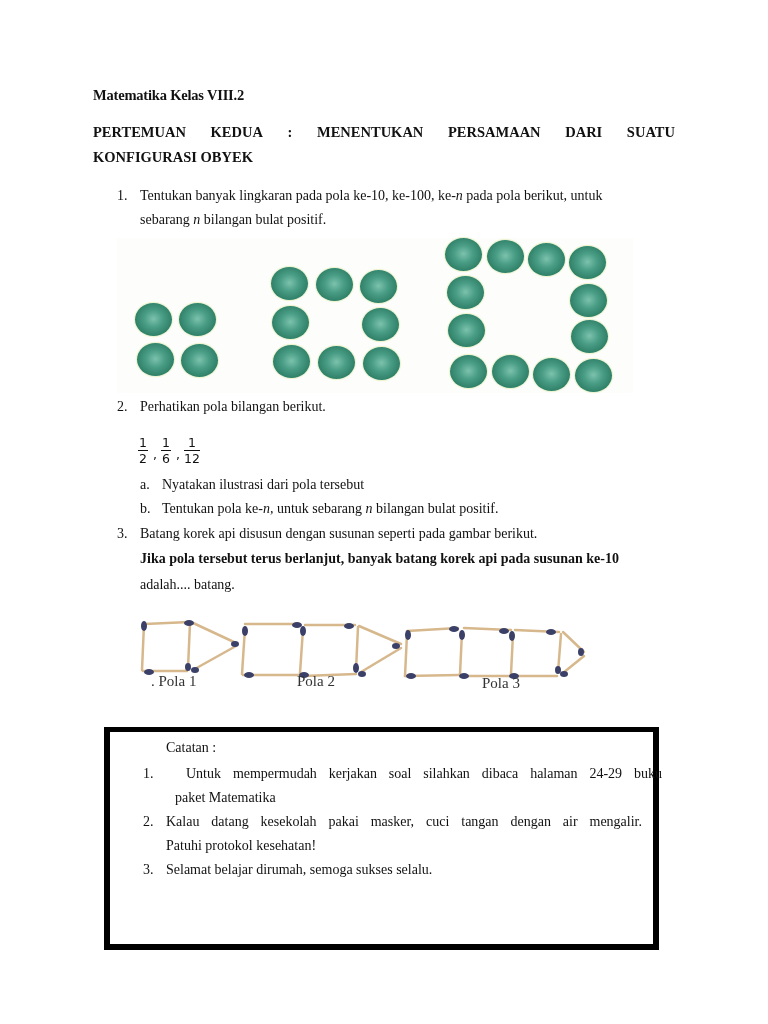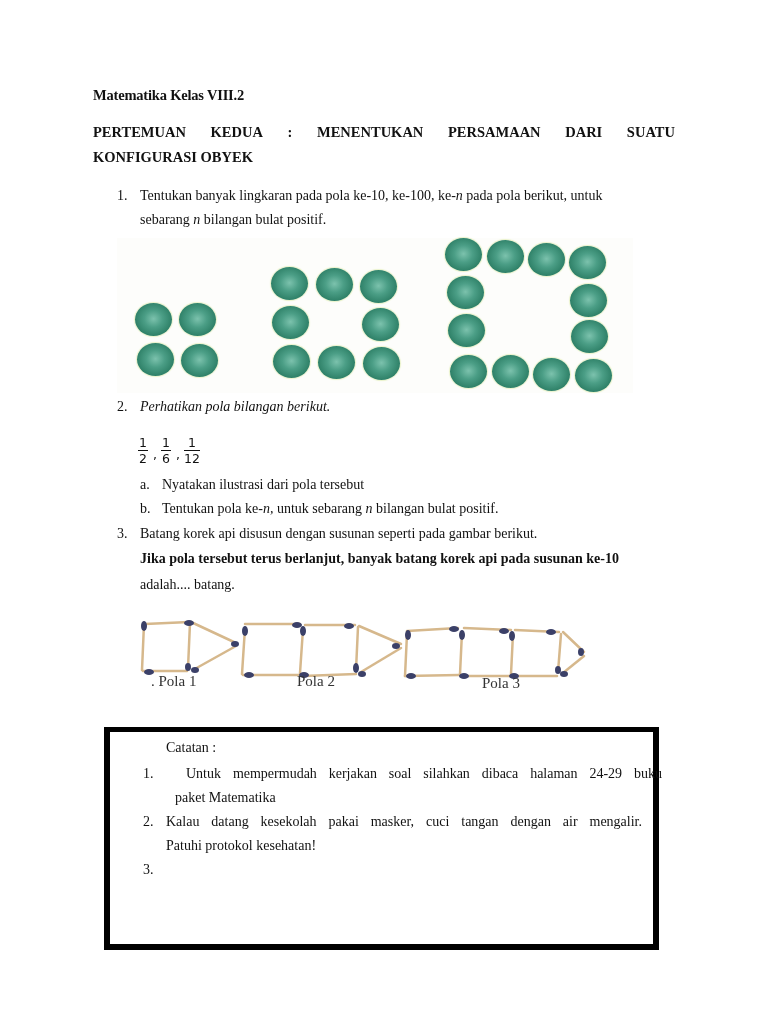--- a/index.html
+++ b/index.html
@@ -87,21 +87,21 @@
     <div class="circle" style="left:331px; top:76px;"></div>
     <div class="circle" style="left:454px; top:82px;"></div>
     <div class="circle" style="left:333px; top:117px;"></div>
     <div class="circle" style="left:375px; top:117px;"></div>
     <div class="circle" style="left:416px; top:120px;"></div>
     <div class="circle" style="left:458px; top:121px;"></div>
   </div>
 </div>
 
 <div class="abs num" style="left:117px; top:399px;">2.</div>
-<div class="abs body-text" style="left:140px; top:399px;font-style:italic;">Perhatikan pola bilangan berikut.</div>
+<div class="abs body-text" style="left:140px; top:399px;">Perhatikan pola bilangan berikut.</div>
 
 <div>
   <div class="frac" style="left:138px; top:435px;">
     <span class="n">1</span>
     <span class="d">2</span>
   </div>
   <span class="comma" style="left:153px; top:447px;">,</span>
   <div class="frac" style="left:161px; top:435px;">
     <span class="n">1</span>
     <span class="d">6</span>
@@ -202,13 +202,14 @@
 
   <div class="abs num" style="left:33px; top:34px;">1.</div>
   <div class="abs body-text" style="left:56px; top:34px; width:476px; text-align:justify; text-align-last:justify;margin-left:20px;">Untuk mempermudah kerjakan soal silahkan dibaca halaman 24-29 buku</div>
   <div class="abs body-text" style="left:56px; top:58px;margin-left:9px;">paket Matematika</div>
 
   <div class="abs num" style="left:33px; top:82px;">2.</div>
   <div class="abs body-text" style="left:56px; top:82px; width:476px; text-align:justify; text-align-last:justify;">Kalau datang kesekolah pakai masker, cuci tangan dengan air mengalir.</div>
   <div class="abs body-text" style="left:56px; top:106px;">Patuhi protokol kesehatan!</div>
 
   <div class="abs num" style="left:33px; top:130px;">3.</div>
+  <div class="abs body-text" style="left:56px; top:130px;">Selamat belajar dirumah, semoga sukses selalu.</div>
 </div>
 
 </body></html>

